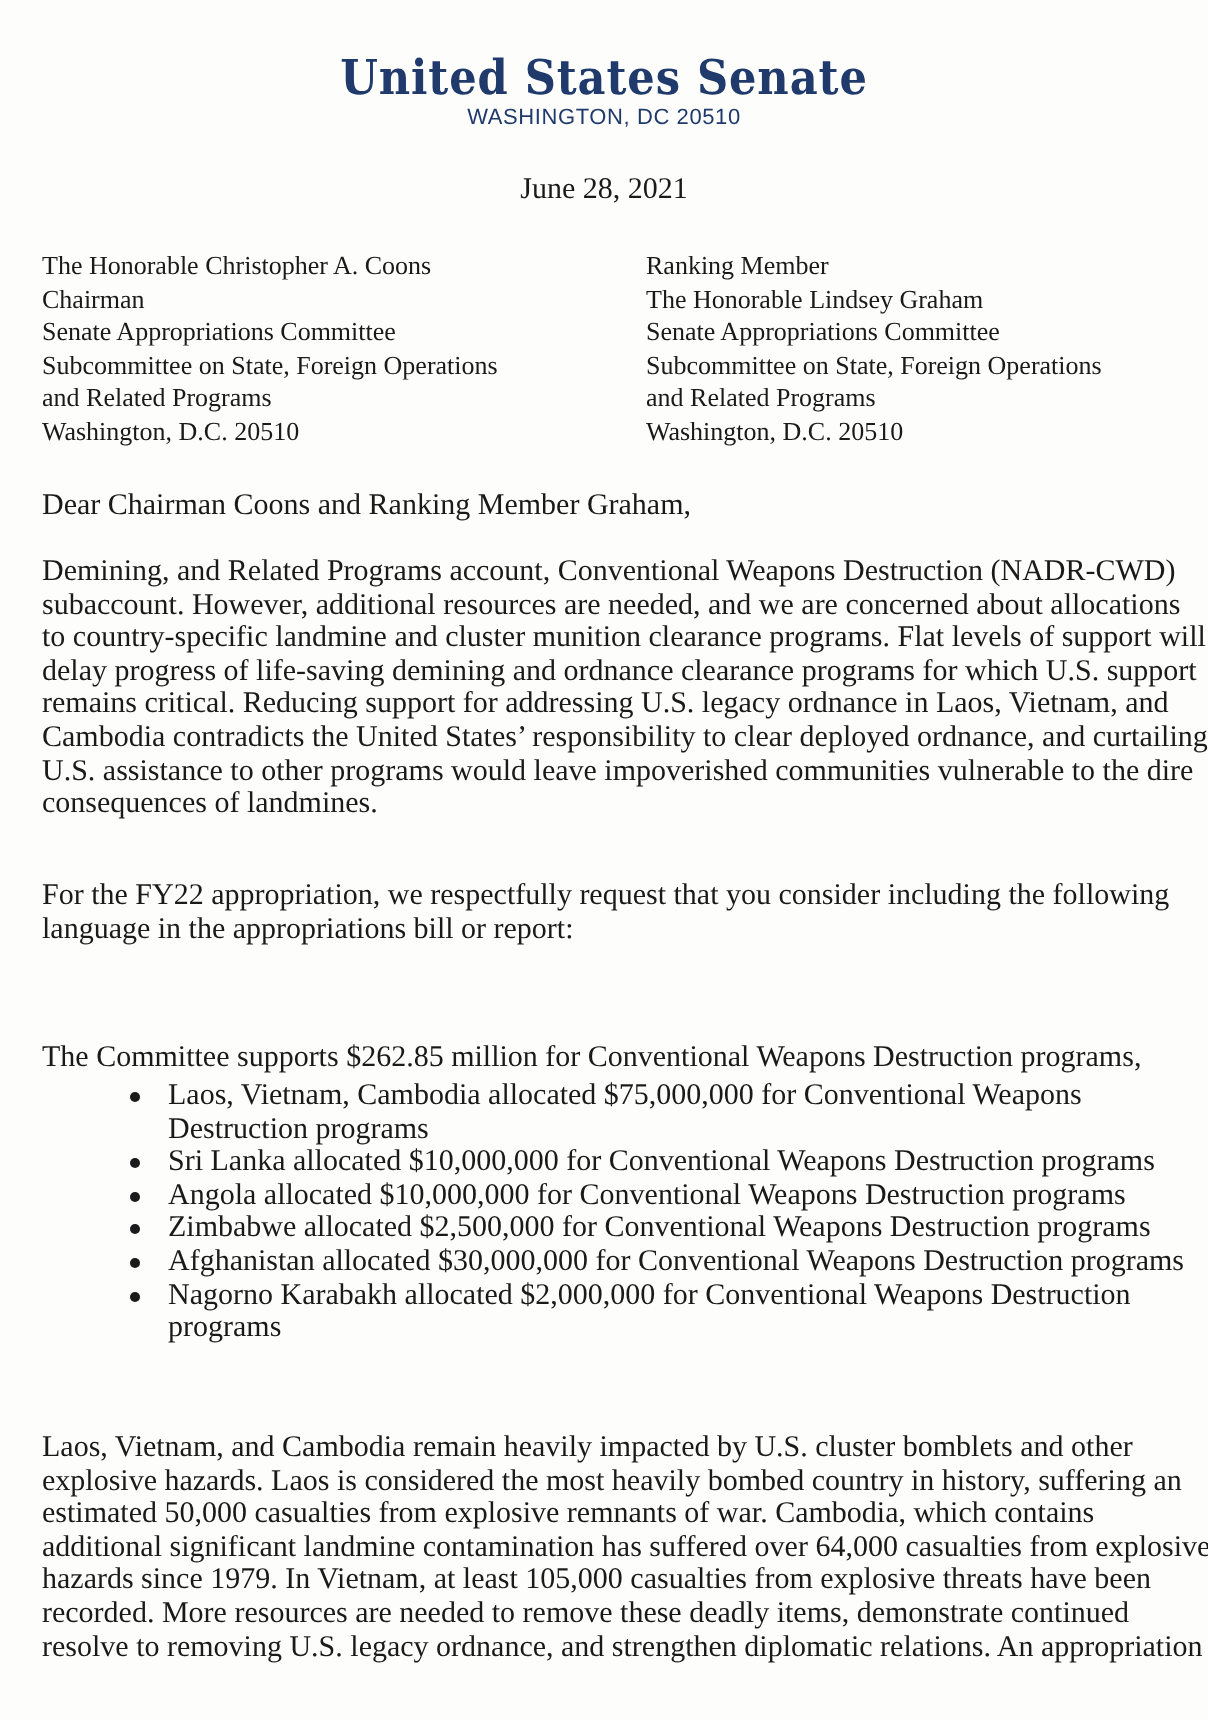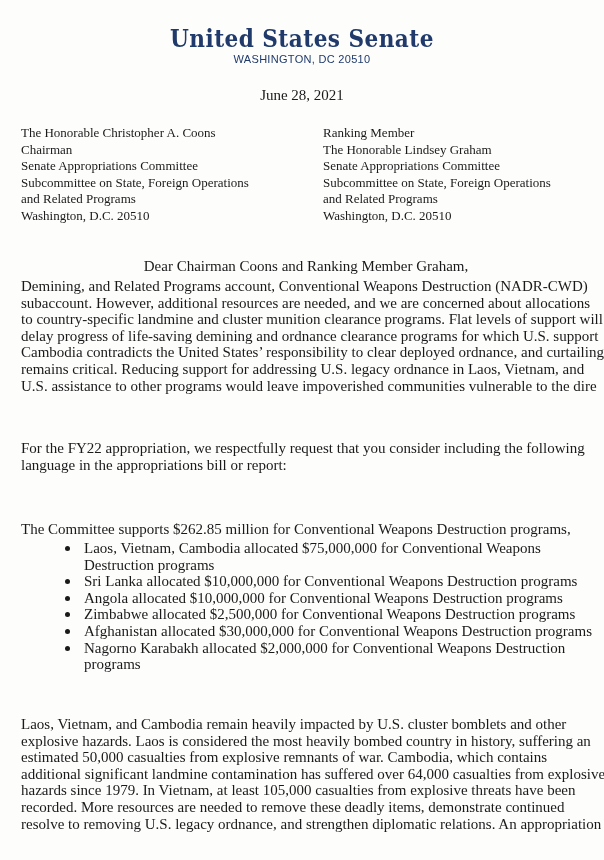--- a/index.html
+++ b/index.html
@@ -24,21 +24,21 @@
   }
   .date { position: absolute; top: 86px; left: 0; width: 604px; text-align: center; font-size: 15px; line-height: 18px; }
   .addr { position: absolute; top: 125px; font-size: 13px; line-height: 16.6px; }
   .addr.left { left: 21px; }
   .addr.right { left: 323px; }
   .addr div { white-space: nowrap; }
   .body-text {
     position: absolute; left: 21px; width: 570px;
     font-size: 15px; line-height: 16.6px;
   }
-  .salutation { top: 258px; text-align: center; }
+  .salutation { top: 245px; }
   .p1 { top: 278px; }
   .p2 { top: 440px; }
   .p3 { top: 490px; margin-top: 31px; }
   .p4 { top: 716px; }
   .p-line { white-space: nowrap; }
   .bullets { position: absolute; top: 540px; left: 60px; width: 540px; margin: 0; padding: 0; list-style: none; font-size: 15px; line-height: 16.6px; }
   .bullets li { position: relative; padding-left: 24px; }
   .bullets li .dot {
     position: absolute; left: 5px; top: 6px; width: 5px; height: 5px; border-radius: 50%; background: #1a1a1a;
   }
@@ -73,23 +73,24 @@
     <div>Washington, D.C. 20510</div>
   </div>
 
   <div class="body-text salutation">Dear Chairman Coons and Ranking Member Graham,</div>
 
   <div class="body-text p1">
     <div class="p-line">Demining, and Related Programs account, Conventional Weapons Destruction (NADR-CWD)</div>
     <div class="p-line">subaccount. However, additional resources are needed, and we are concerned about allocations</div>
     <div class="p-line">to country-specific landmine and cluster munition clearance programs. Flat levels of support will</div>
     <div class="p-line">delay progress of life-saving demining and ordnance clearance programs for which U.S. support</div>
+    <div class="p-line">remains critical. Reducing support for addressing U.S. legacy ordnance in Laos, Vietnam, and</div>
     <div class="p-line">Cambodia contradicts the United States’ responsibility to clear deployed ordnance, and curtailing</div>
-    <div class="p-line">remains critical. Reducing support for addressing U.S. legacy ordnance in Laos, Vietnam, and</div>
     <div class="p-line">U.S. assistance to other programs would leave impoverished communities vulnerable to the dire</div>
+    <div class="p-line">consequences of landmines.</div>
   </div>
 
   <div class="body-text p2">
     <div class="p-line">For the FY22 appropriation, we respectfully request that you consider including the following</div>
     <div class="p-line">language in the appropriations bill or report:</div>
   </div>
 
   <div class="body-text p3">
     <div class="p-line">The Committee supports $262.85 million for Conventional Weapons Destruction programs,</div>
   </div>

